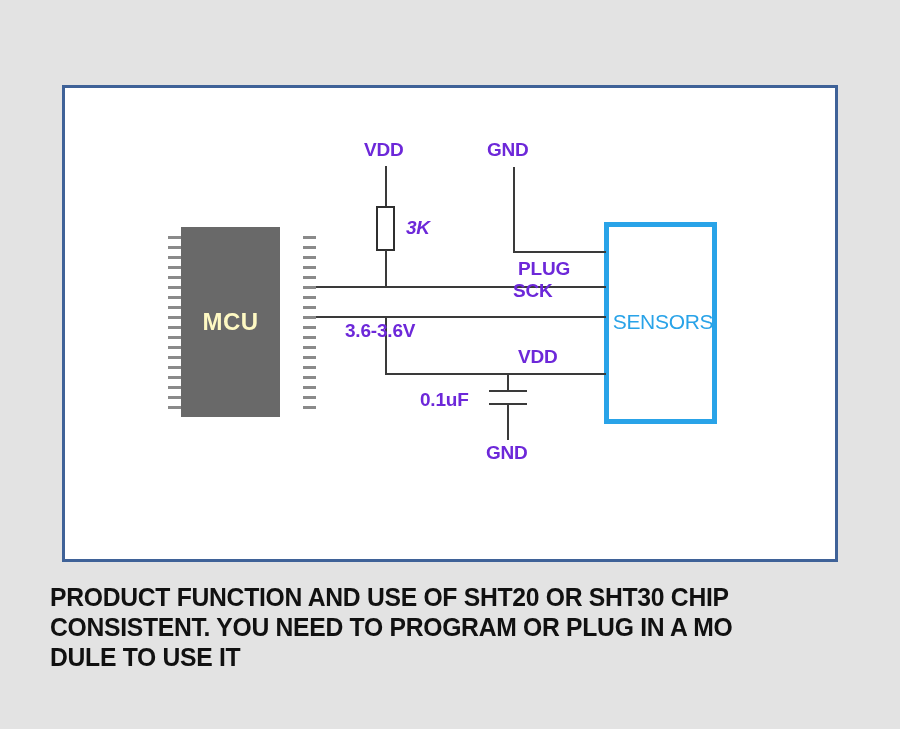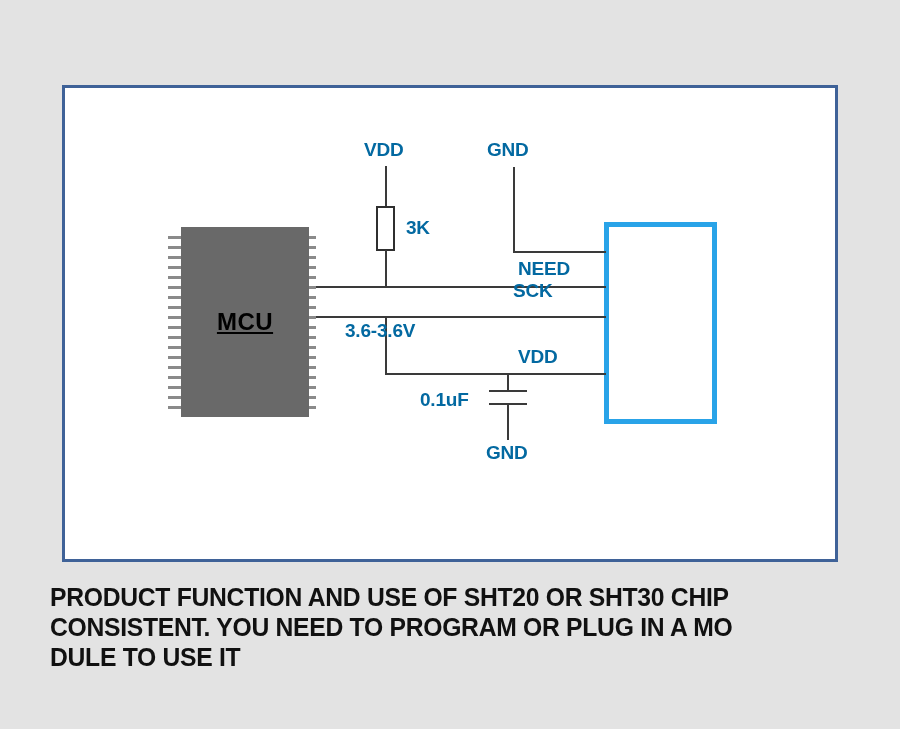--- a/index.html
+++ b/index.html
@@ -34,32 +34,31 @@
     background: #ffffff;
     border: 3px solid #3f6298;
     box-sizing: border-box;
   }
 
   
   .mcu-chip {
     position: absolute;
     left: 181px;
     top: 227px;
-    width: 128px;
+    width: 99px;
     height: 190px;
     background: #696969;
-    color: #000000;
+    color: #fef9c3;
     display: flex;
     align-items: center;
     justify-content: center;
     font-size: 24px;
     font-weight: bold;
     letter-spacing: 0.5px;
     font-family: "Liberation Sans", sans-serif;
-    text-decoration: underline;
   }
 
   .mcu-pin {
     position: absolute;
     background: #8a8a8a;
     height: 3px;
     width: 13px;
   }
 
   
@@ -116,21 +115,21 @@
     position: absolute;
     background: #3a3a3a;
     height: 2px;
     width: 38px;
     left: 489px;
   }
 
   
   .net-label {
     position: absolute;
-    color: #0369a1;
+    color: #6d28d9;
     font-size: 19px;
     font-weight: bold;
     font-family: "Liberation Sans", sans-serif;
     white-space: nowrap;
     letter-spacing: -0.2px;
   }
 
   
   .caption {
     position: absolute;
@@ -192,20 +191,21 @@
       <div class="mcu-pin" style="left: 303px; top: 396px;"></div>
       <div class="mcu-pin" style="left: 168px; top: 406px;"></div>
       <div class="mcu-pin" style="left: 303px; top: 406px;"></div>
     </div>
 
   <div class="mcu-chip">
     <span>MCU</span>
   </div>
 
   <div class="sensors-block"></div>
+  <div class="sensors-label">SENSORS</div>
 
   <div class="wire-v" style="left:385px; top:166px; height:41px;"></div>
 
   <div class="resistor-body"></div>
 
   <div class="wire-v" style="left:385px; top:250px; height:37px;"></div>
 
   <div class="wire-v" style="left:513px; top:167px; height:86px;"></div>
 
   <div class="wire-h" style="left:513px; top:251px; width:93px;"></div>
@@ -221,23 +221,23 @@
   <div class="wire-v" style="left:507px; top:373px; height:18px;"></div>
   <div class="cap-plate" style="top:390px;"></div>
   <div class="cap-plate" style="top:403px;"></div>
 
   <div class="wire-v" style="left:507px; top:404px; height:36px;"></div>
 
   <div class="net-label" style="left:364px; top:139px;">VDD</div>
 
   <div class="net-label" style="left:487px; top:139px;">GND</div>
 
-  <div class="net-label" style="left:406px; top:217px;">3K</div>
-
-  <div class="net-label" style="left:518px; top:258px;">NEED</div>
+  <div class="net-label" style="left:406px; top:217px;font-style:italic;">3K</div>
+
+  <div class="net-label" style="left:518px; top:258px;">PLUG</div>
 
   <div class="net-label" style="left:513px; top:280px;">SCK</div>
 
   <div class="net-label" style="left:345px; top:320px;">3.6-3.6V</div>
 
   <div class="net-label" style="left:518px; top:346px;">VDD</div>
 
   <div class="net-label" style="left:420px; top:389px;text-align:right;">0.1uF</div>
 
   <div class="net-label" style="left:486px; top:442px;">GND</div>

